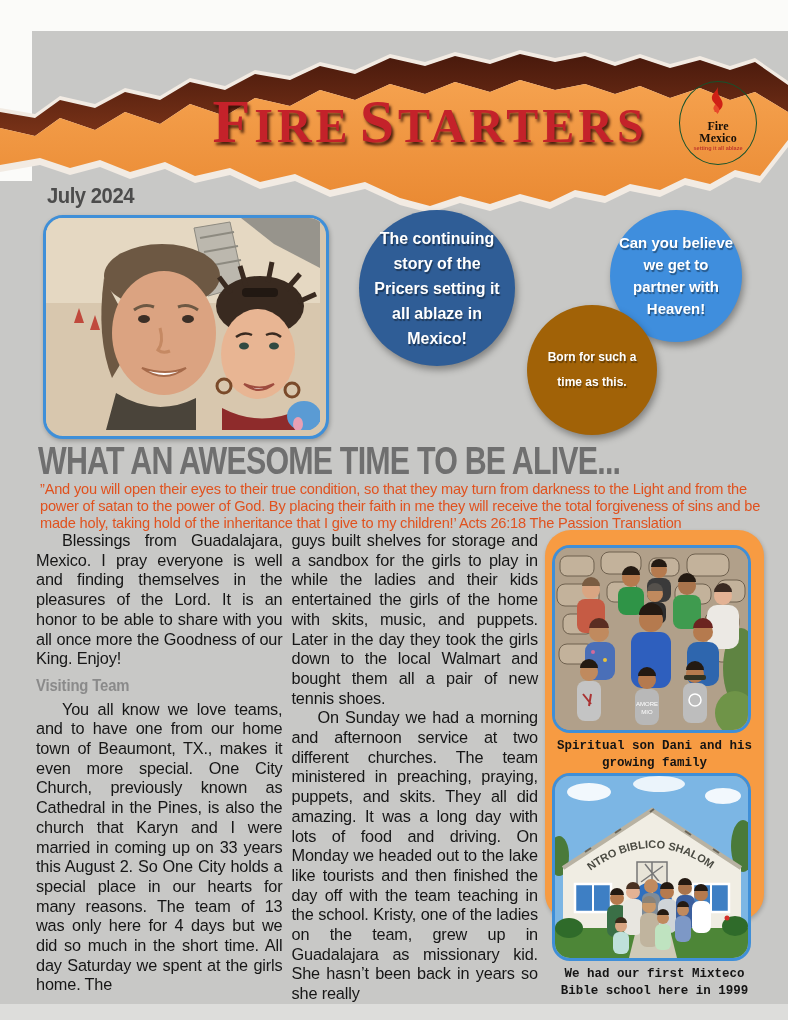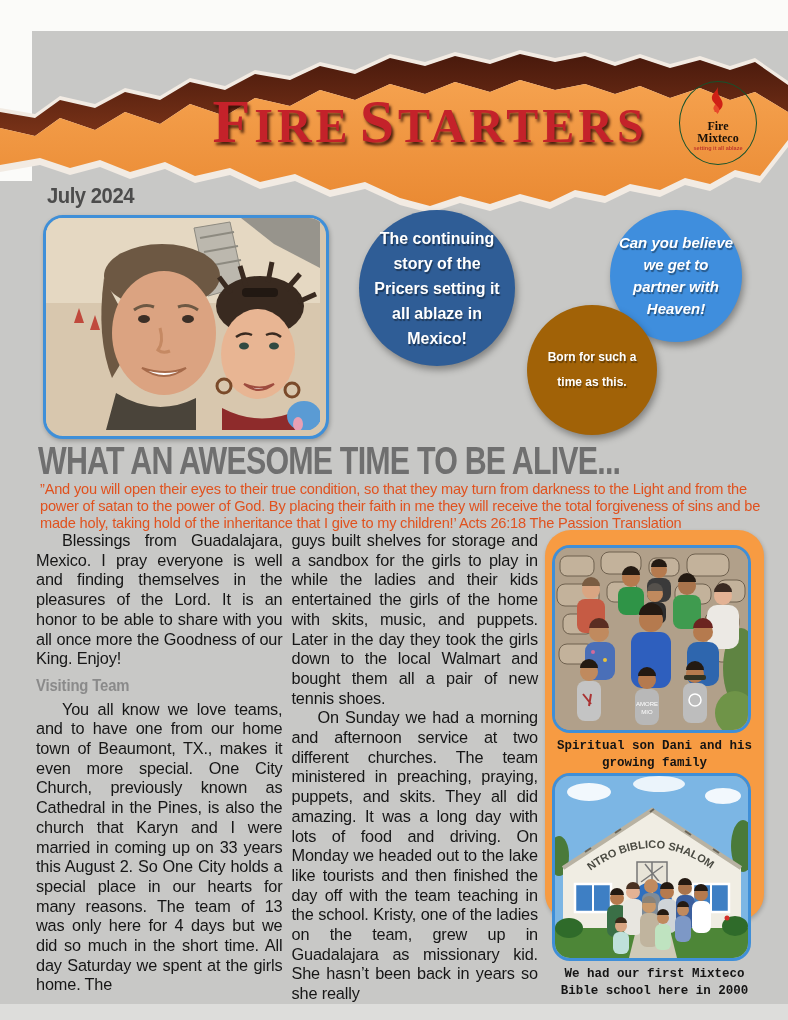--- a/index.html
+++ b/index.html
@@ -35,21 +35,21 @@
     box-shadow:1px 2px 4px rgba(0,0,0,.25);background:#d8c7ae;}
   .hero{left:43px;top:215px;width:280px;height:218px;}
 
   
   .bubble{border-radius:50%;display:flex;align-items:center;justify-content:center;
     text-align:center;color:#fff;font-weight:bold;
     text-shadow:1px 1.5px 1px rgba(0,0,0,.4);box-shadow:2px 4px 7px rgba(0,0,0,.35);}
   .bubble-navy{left:359px;top:210px;width:156px;height:156px;background:#2f5d96;
     font-size:16px;line-height:25px;padding:0 10px;box-sizing:border-box;}
   .bubble-sky{left:610px;top:210px;width:132px;height:132px;background:#3f8edd;
-    font-size:15px;line-height:22px;padding:0 6px;box-sizing:border-box;font-style:italic;}
+    font-size:15px;line-height:22px;padding:0 6px;box-sizing:border-box;}
   .bubble-red{left:527px;top:305px;width:130px;height:130px;background:#a16207;
     font-size:12px;line-height:25px;padding:0 10px;box-sizing:border-box;z-index:3;}
 
   .headline{left:38px;top:442px;font-size:38px;font-weight:800;color:#6f6f6f;
     transform:scaleX(.80);transform-origin:left;white-space:nowrap;
     letter-spacing:-1px;line-height:1;}
   .scripture{left:40px;top:481px;width:728px;color:#e0521f;font-weight:normal;
     font-size:14.6px;line-height:16.8px;letter-spacing:-.2px;}
 
   
@@ -99,21 +99,21 @@
   <span class="big">F</span><span class="small">IRE</span>
   <span class="big">S</span><span class="small">TARTERS</span>
 </div>
 
 <div class="abs logo">
   <svg width="34" height="34" viewBox="0 0 34 34">
     <path fill="#cf2015" d="M17 1c-2 5-7 7-6 12 .7 3.4 4 4.5 4.5 8 .3 2.4-1 4-2.5 5 4-.5 6.5-2 8-5 1.8-3.8-.5-7-2-9.5-1.3-2.3-2.8-5-2-10.5z"></path>
     <path fill="#e8492b" d="M14.5 18c-1.8 2.2-2.8 4.3-1.5 6.3 1 1.5 3 1.7 3.2 3.7 2-1.5 2.6-3.4 1.8-5.5-.7-1.8-2.5-2.5-3.5-4.5z"></path>
   </svg>
   <div class="logo-text">Fire</div>
-  <div class="logo-text">Mixteco</div>
+  <div class="logo-text">Mexico</div>
   <div class="logo-tag">setting it all ablaze</div>
 </div>
 
 <div class="abs date">July 2024</div>
 
 <div class="abs photo-frame hero">
   <svg width="274" height="212" viewBox="0 0 274 212">
     <rect width="274" height="212" fill="#d8c7ae"></rect>
     <rect width="274" height="85" fill="#e5d8c2"></rect>
     <polygon points="195,0 274,0 274,50 228,26" fill="#97948c"></polygon>
@@ -346,14 +346,14 @@
           <path d="M102 139 a6 6 0 0 1 12 0z" fill="#241a12"></path>
           <rect x="100" y="148" width="16" height="26" rx="6" fill="#bfe3c0"></rect>
         </g>
       <g>
           <circle cx="66" cy="150" r="6" fill="#d9a582"></circle>
           <path d="M60 147 a6 6 0 0 1 12 0z" fill="#3a2a1a"></path>
           <rect x="58" y="156" width="16" height="22" rx="6" fill="#bfe0da"></rect>
         </g>
     </svg>
   </div>
-  <div class="caption cap2">We had our first Mixteco Bible school here in 2000</div>
+  <div class="caption cap2">We had our first Mixteco Bible school here in 1999</div>
 </div>
 
 </body></html>

